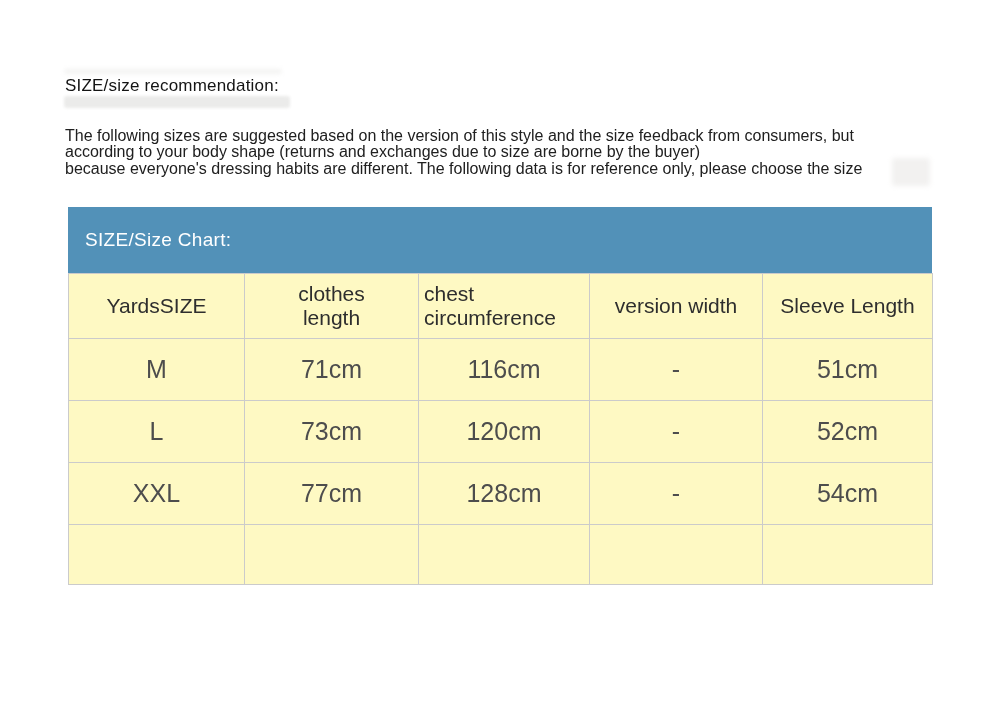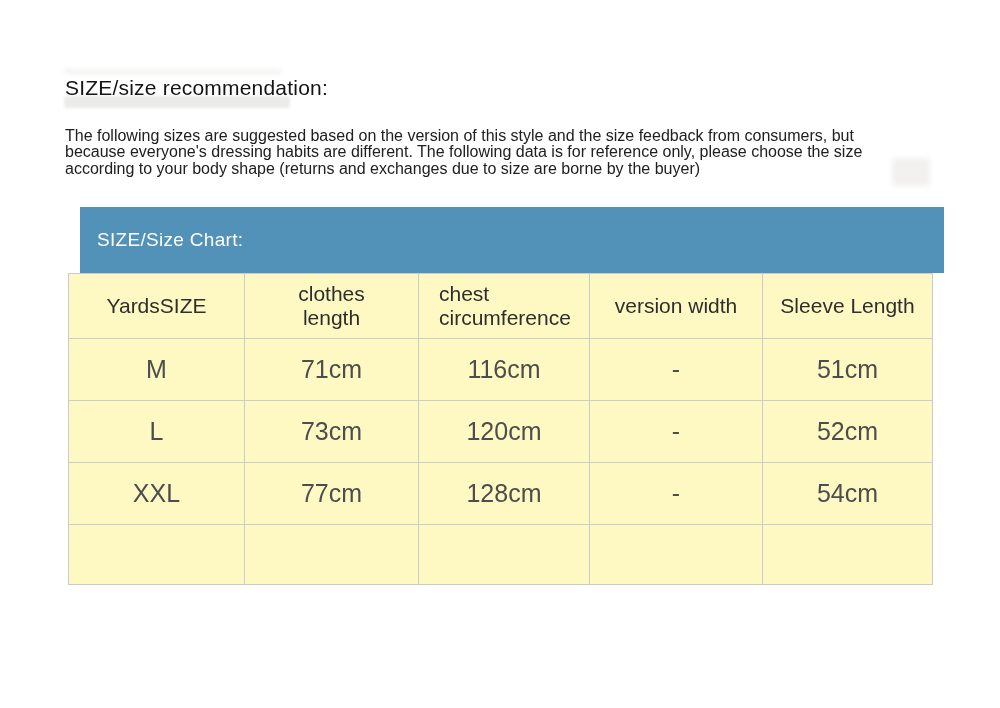--- a/index.html
+++ b/index.html
@@ -25,21 +25,21 @@
     border-radius: 3px;
   }
   .smudge-top      { left: 64px;  top: 69px;  width: 218px; height: 5px;  background: #f3f3f2; filter: blur(2px); }
   .smudge-heading  { left: 64px;  top: 96px;  width: 226px; height: 12px; }
   .smudge-right    { left: 892px; top: 158px; width: 38px;  height: 28px; background: #f2f1f0; filter: blur(2.5px); }
 
   .heading {
     position: absolute;
     left: 65px;
     top: 76px;
-    font-size: 21px;
+    font-size: 17px;
     letter-spacing: 0.2px;
     color: #141414;
     text-align: right;
   }
 
   .intro {
     position: absolute;
     left: 65px;
     top: 128px;
     font-size: 16px;
@@ -50,21 +50,20 @@
 
   .chart-title-bar {
     position: absolute;
     left: 68px;
     top: 207px;
     width: 864px;
     height: 66px;
     background: #5291b8;
     display: flex;
     align-items: center;
-    margin-left: 12px;
   }
   .chart-title-bar .title-text {
     margin-left: 17px;
     color: #ffffff;
     font-size: 19px;
     letter-spacing: 0.3px;
   }
 
   table.size-table {
     position: absolute;
@@ -88,21 +87,21 @@
   .size-table tbody tr.empty-row { height: 60px; }
 
   .size-table th {
     font-weight: 400;
     font-size: 21px;
     color: #2e2e2e;
     line-height: 24px;
   }
   .size-table th.align-left {
     text-align: left;
-    padding-left: 20px;
+    padding-left: 5px;
     margin-top: 19px;
   }
   .size-table th .narrow {
     display: inline-block;
     max-width: 84px;
     text-align: center;
   }
   .size-table td {
     font-size: 25px;
     color: #4d4d4d;
@@ -114,22 +113,22 @@
 <div class="canvas">
 
   <div class="smudge smudge-top"></div>
   <div class="smudge smudge-heading"></div>
   <div class="smudge smudge-right"></div>
 
   <div class="heading">SIZE/size recommendation:</div>
 
   <div class="intro">
     <div>The following sizes are suggested based on the version of this style and the size feedback from consumers, but</div>
+    <div>according to your body shape (returns and exchanges due to size are borne by the buyer)</div>
     <div>because everyone's dressing habits are different. The following data is for reference only, please choose the size</div>
-    <div>according to your body shape (returns and exchanges due to size are borne by the buyer)</div>
   </div>
 
   <div class="chart-title-bar">
     <span class="title-text">SIZE/Size Chart:</span>
   </div>
 
   <table class="size-table">
     <colgroup>
       <col style="width:176px">
       <col style="width:174px">

